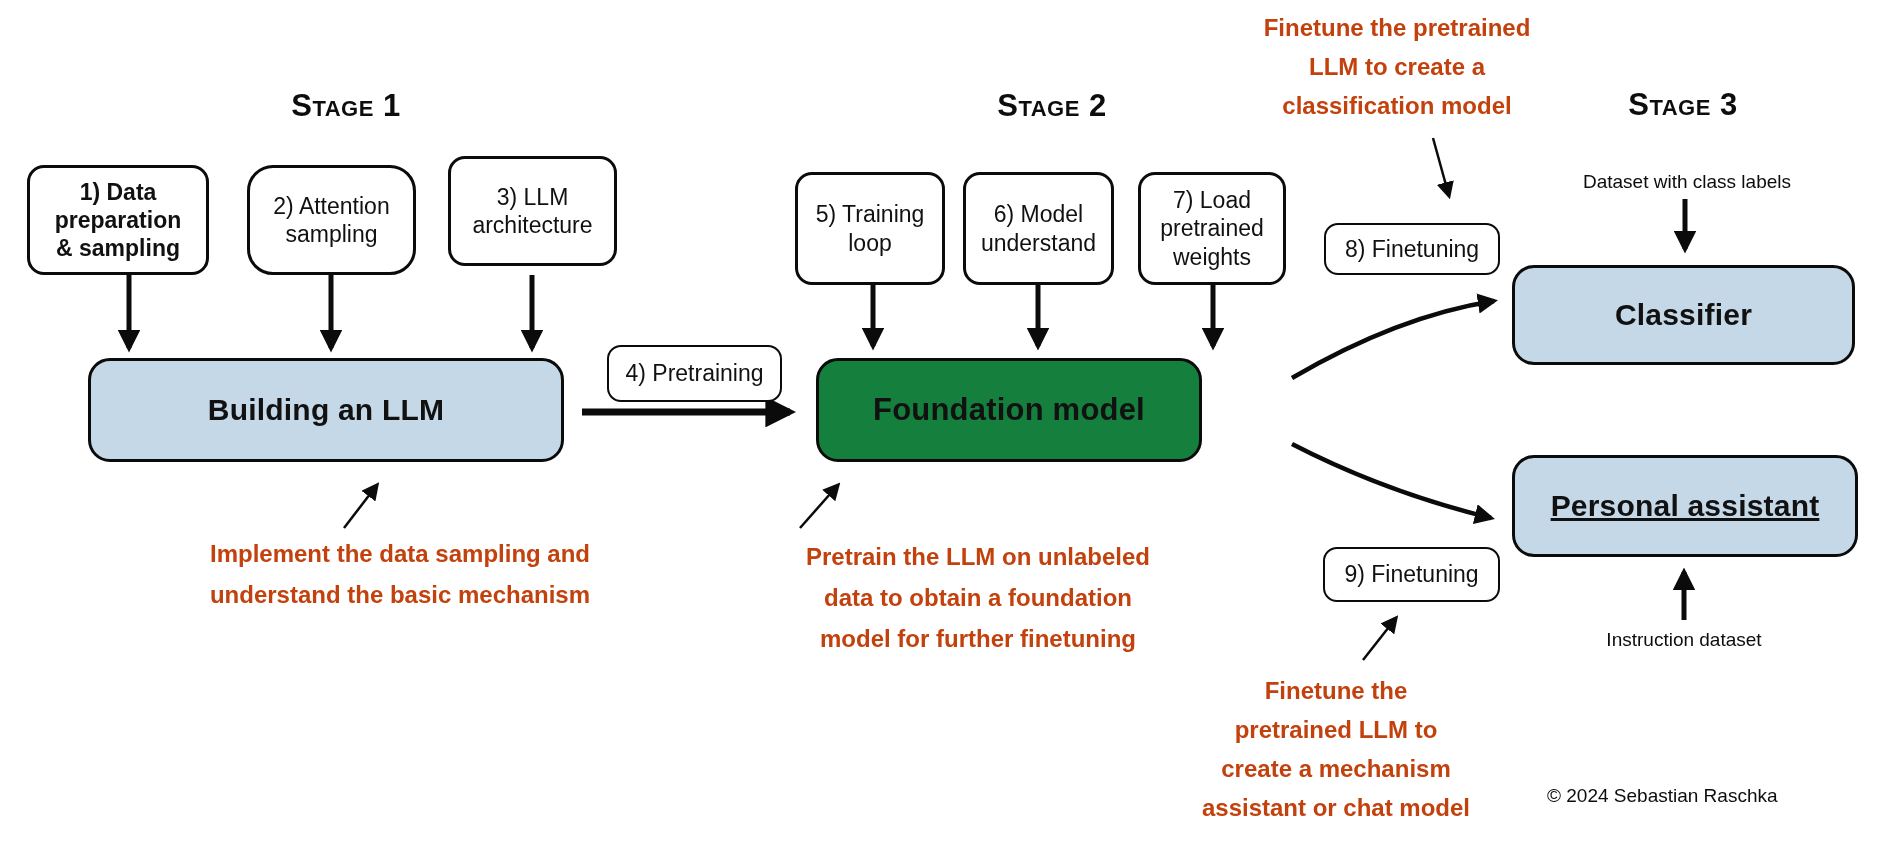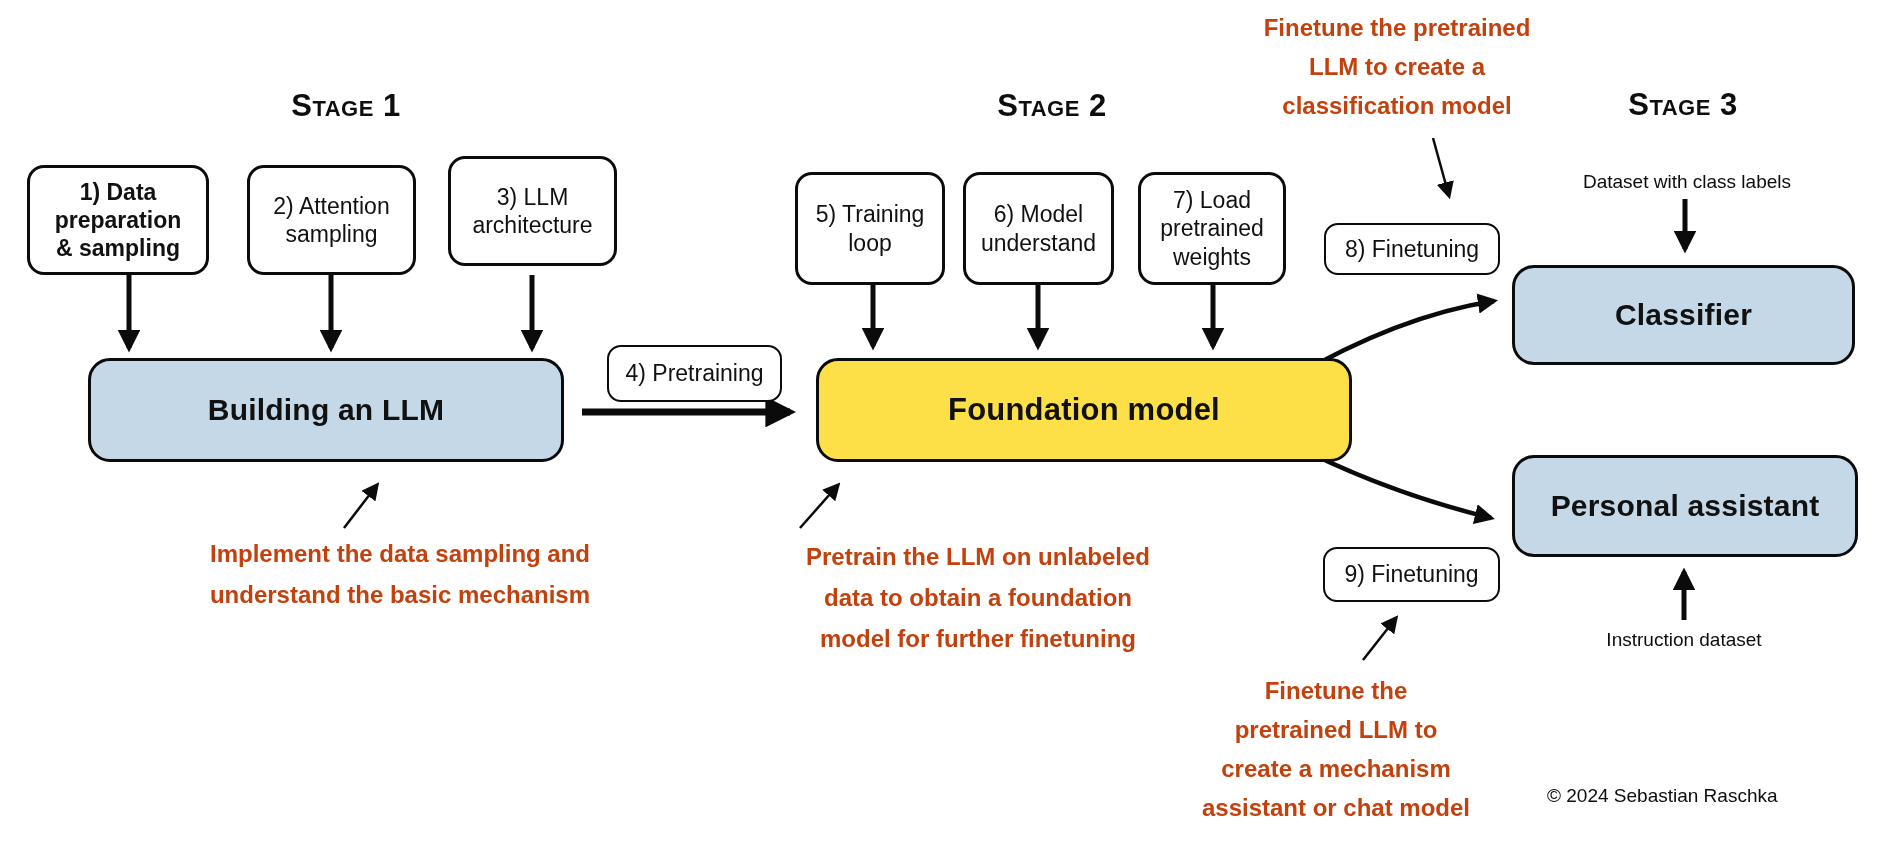--- a/index.html
+++ b/index.html
@@ -79,21 +79,21 @@
 
   <div class="stage-title" style="left:196px; top:88px;">Stage 1</div>
   <div class="stage-title" style="left:902px; top:88px;">Stage 2</div>
   <div class="stage-title" style="left:1533px; top:87px;">Stage 3</div>
 
   <div class="box bold" style="left:27px; top:165px; width:182px; height:110px;">
     <span>1) Data</span>
     <span>preparation</span>
     <span>&amp; sampling</span>
   </div>
-  <div class="box" style="left:247px; top:165px; width:169px; height:110px;">
+  <div class="box" style="left:247px; top:165px; width:169px; height:110px;border-radius:26px;">
     <span>2) Attention</span>
     <span>sampling</span>
   </div>
   <div class="box" style="left:448px; top:156px; width:169px; height:110px;">
     <span>3) LLM</span>
     <span>architecture</span>
   </div>
 
   <div class="box" style="left:795px; top:172px; width:150px; height:113px;">
     <span>5) Training</span>
@@ -115,27 +115,27 @@
   <div class="box pill" style="left:1324px; top:223px; width:176px; height:52px;">
     <span>8) Finetuning</span>
   </div>
   <div class="box pill" style="left:1323px; top:547px; width:177px; height:55px;">
     <span>9) Finetuning</span>
   </div>
 
   <div class="box blue" style="left: 88px; top: 358px; width: 476px; height: 104px; background: rgb(197, 216, 232);">
     <span>Building an LLM</span>
   </div>
-  <div class="box blue" style="left: 816px; top: 358px; width: 536px; height: 104px; font-size: 31px; background: #fde047;">
+  <div class="box blue" style="left: 816px; top: 358px; width: 386px; height: 104px; font-size: 31px; background: #15803d;">
     <span>Foundation model</span>
   </div>
   <div class="box blue" style="left: 1512px; top: 265px; width: 343px; height: 100px; background: rgb(197, 216, 232);">
     <span>Classifier</span>
   </div>
-  <div class="box blue" style="left: 1512px; top: 455px; width: 346px; height: 102px; background: rgb(197, 216, 232);">
+  <div class="box blue" style="left: 1512px; top: 455px; width: 346px; height: 102px; background: rgb(197, 216, 232); text-decoration: underline;">
     <span>Personal assistant</span>
   </div>
 
   <div class="note" style="left:1207px; top:8px; width:380px; line-height:39px;">
     <div>Finetune the pretrained</div>
     <div>LLM to create a</div>
     <div>classification model</div>
   </div>
   <div class="note" style="left:175px; top:533px; width:450px; line-height:41px;">
     <div>Implement the data sampling and</div>

